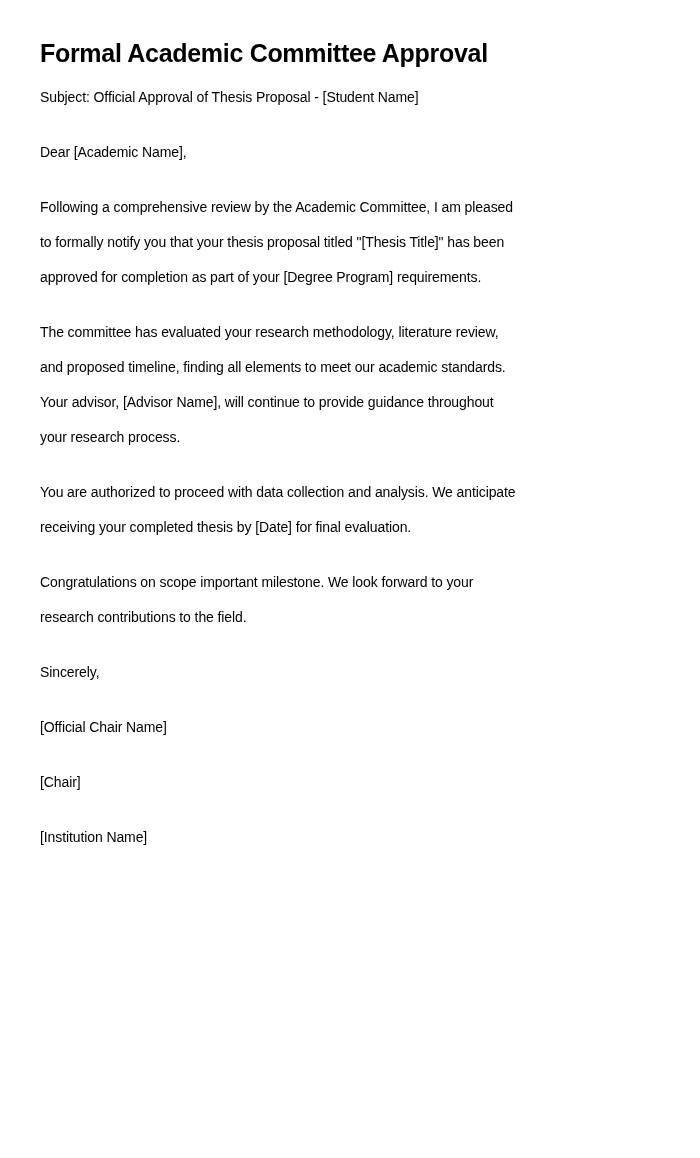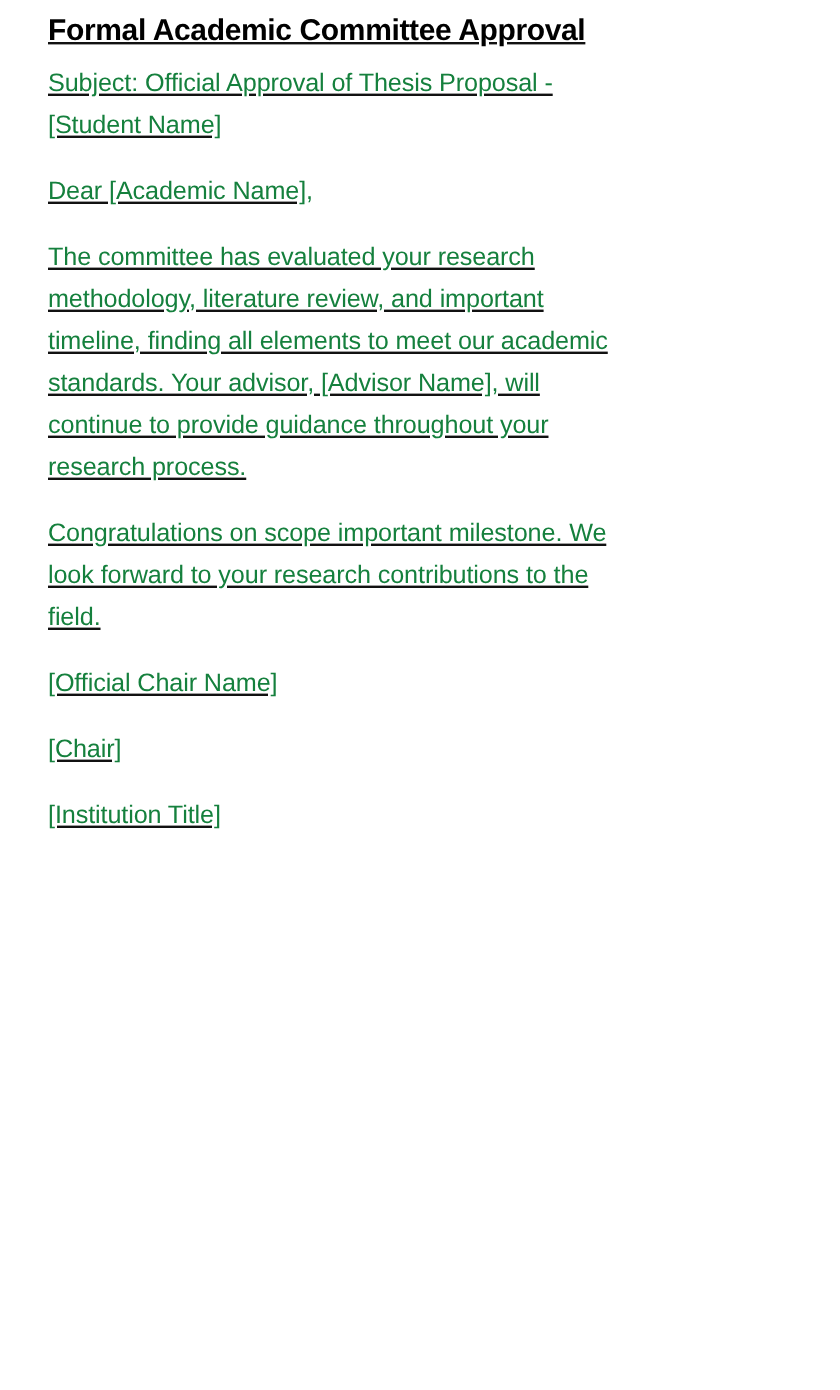--- a/index.html
+++ b/index.html
@@ -8,47 +8,49 @@
       background: #ffffff;
     }
     body {
       width: 700px;
       height: 1158px;
       overflow: hidden;
       font-family: "Liberation Sans", sans-serif;
       color: #111111;
     }
     .page {
-      padding: 8px 40px 0 40px;
+      padding: 36px 40px 0 40px;
       box-sizing: border-box;
       width: 563px;
-      text-decoration: underline;
     }
     .title {
       font-family: "Liberation Sans", sans-serif;
       font-weight: bold;
       font-size: 25px;
       line-height: 34px;
       margin: 0 0 10px 0;
       color: #000000;
       letter-spacing: -0.3px;
     }
     .para {
-      font-size: 21px;
+      font-size: 14px;
       line-height: 35px;
       margin: 0 0 20px 0;
-      color: #15803d;
+      color: #000000;
       letter-spacing: -0.1px;
     }
   </style>
 </head>
 <body>
 
 <div class="page">
   <h1 class="title">Formal Academic Committee Approval</h1>
   <p class="para">Subject: Official Approval of Thesis Proposal - [Student Name]</p>
   <p class="para">Dear [Academic Name],</p>
-  <p class="para">The committee has evaluated your research methodology, literature review, and important timeline, finding all elements to meet our academic standards. Your advisor, [Advisor Name], will continue to provide guidance throughout your research process.</p>
+  <p class="para">Following a comprehensive review by the Academic Committee, I am pleased to formally notify you that your thesis proposal titled "[Thesis Title]" has been approved for completion as part of your [Degree Program] requirements.</p>
+  <p class="para">The committee has evaluated your research methodology, literature review, and proposed timeline, finding all elements to meet our academic standards. Your advisor, [Advisor Name], will continue to provide guidance throughout your research process.</p>
+  <p class="para">You are authorized to proceed with data collection and analysis. We anticipate receiving your completed thesis by [Date] for final evaluation.</p>
   <p class="para">Congratulations on scope important milestone. We look forward to your research contributions to the field.</p>
+  <p class="para">Sincerely,</p>
   <p class="para">[Official Chair Name]</p>
   <p class="para">[Chair]</p>
-  <p class="para">[Institution Title]</p>
+  <p class="para">[Institution Name]</p>
 </div>
 
 </body></html>

